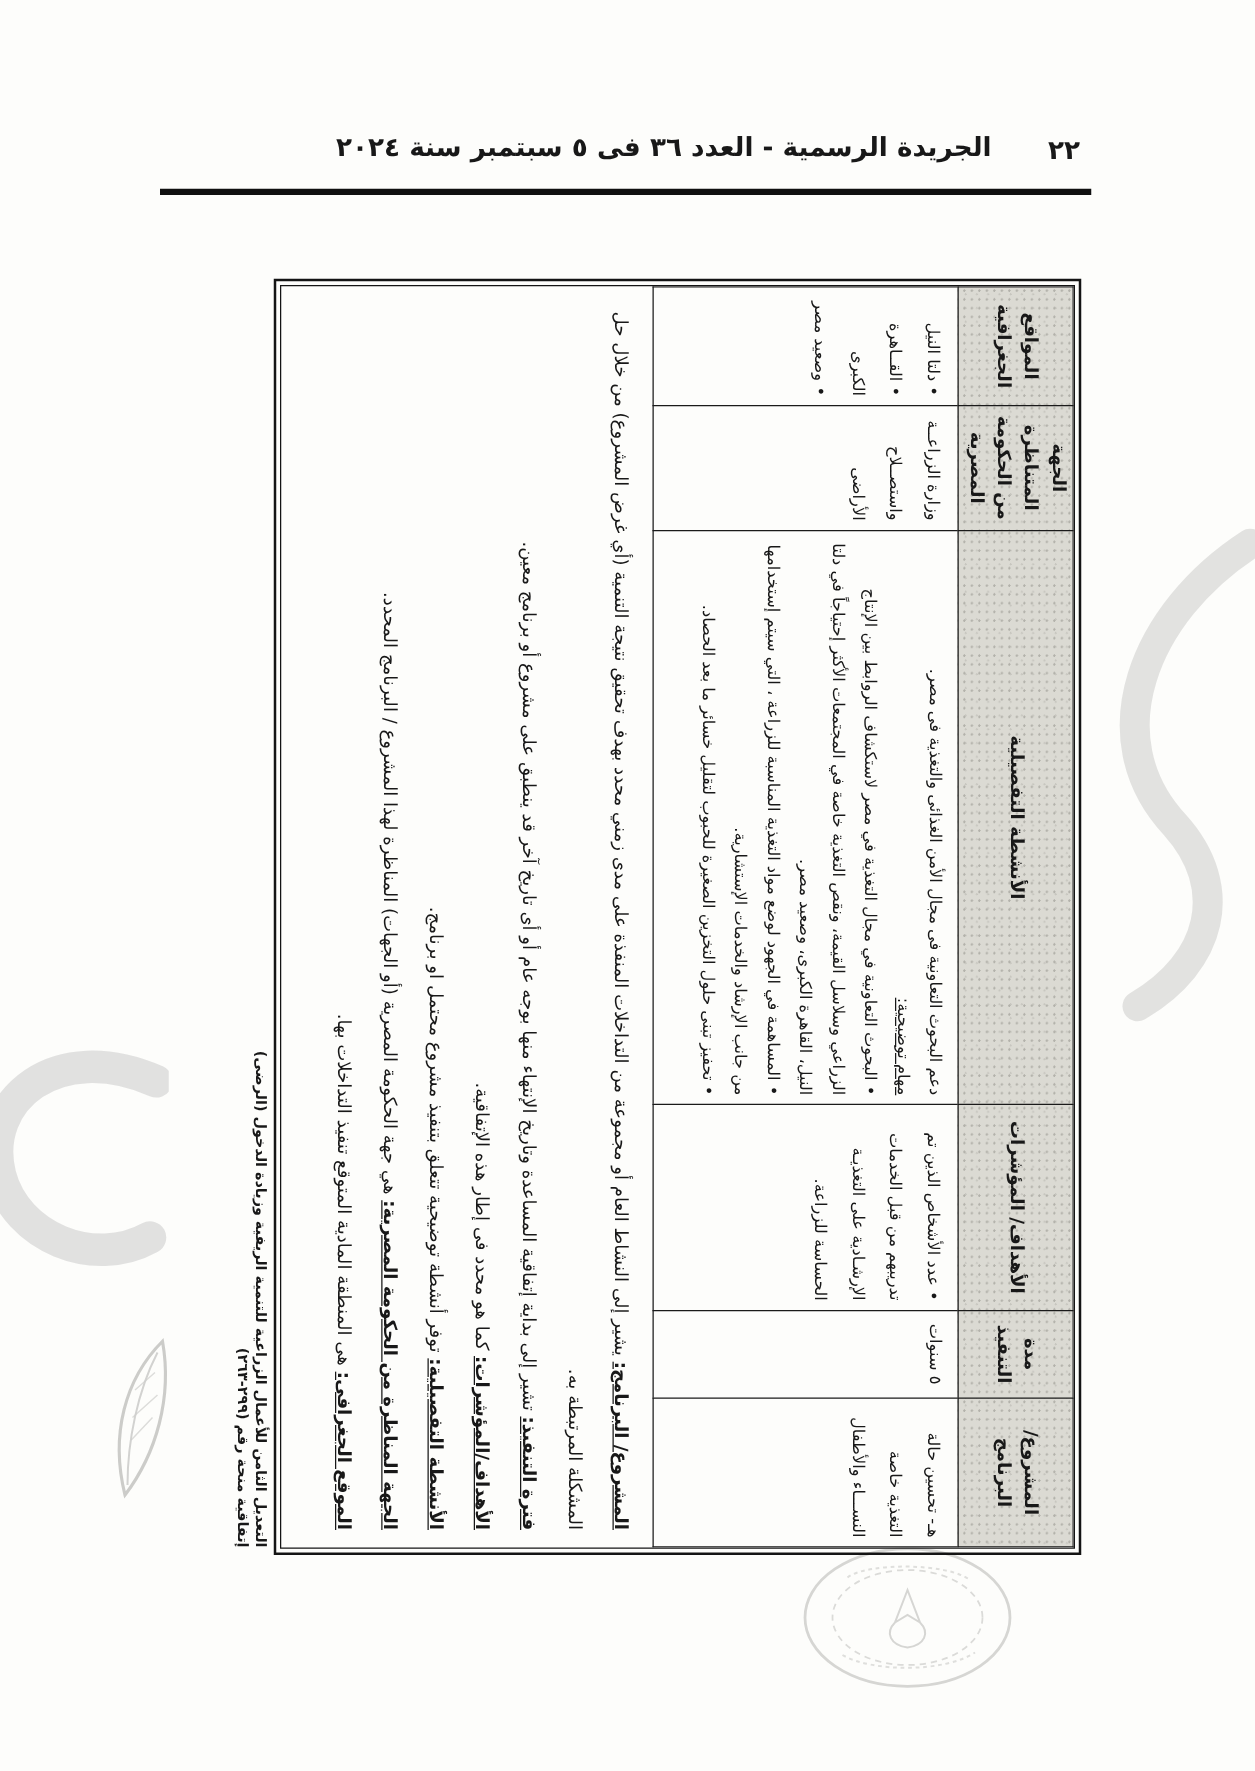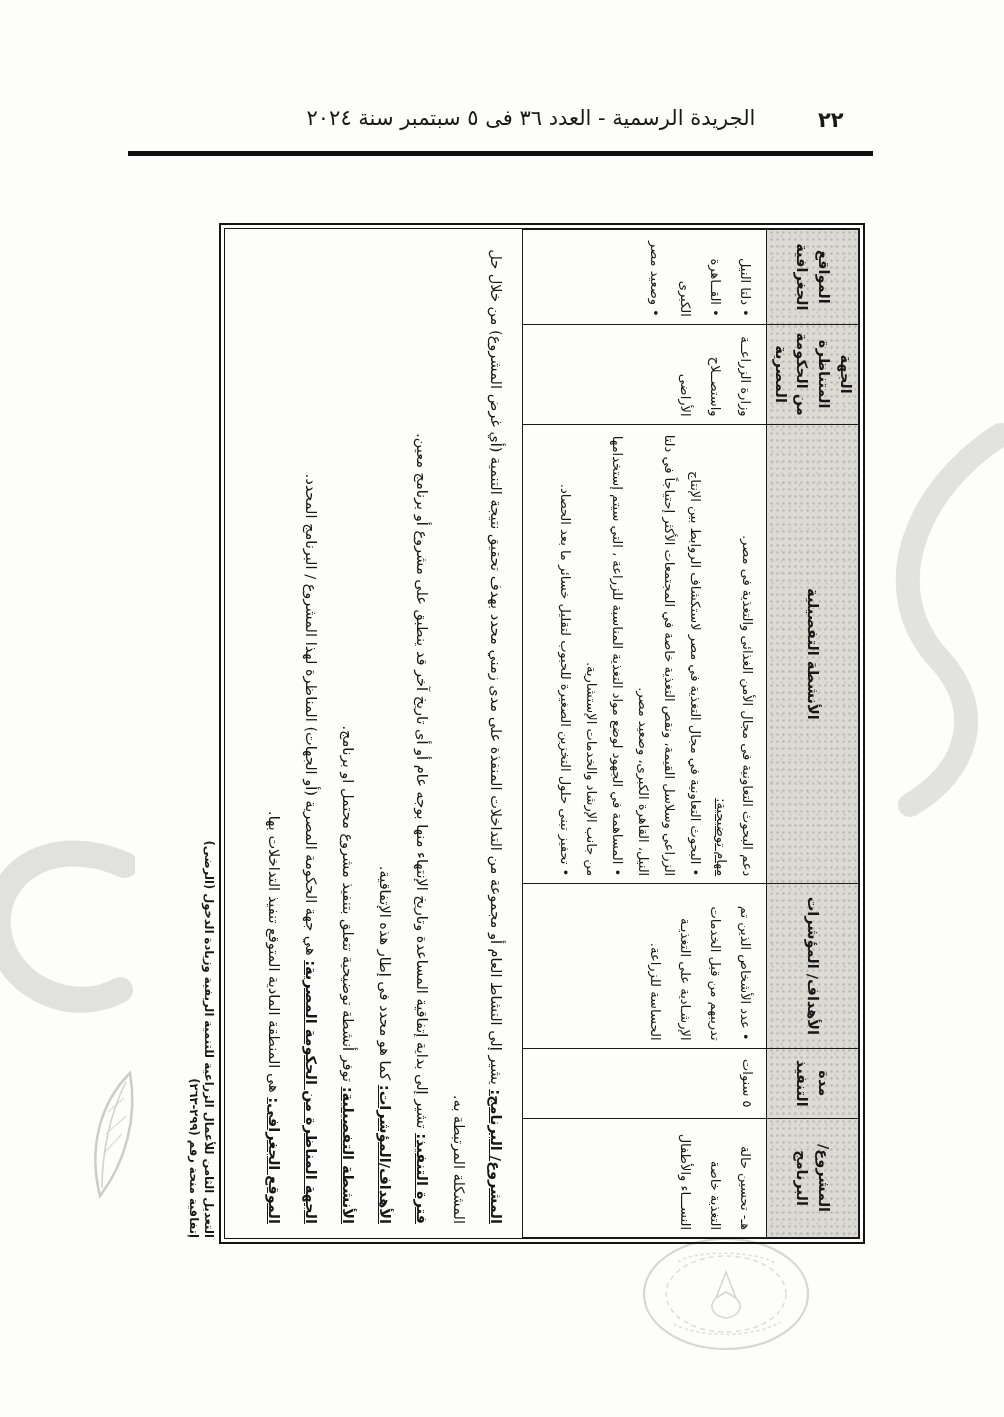--- a/index.html
+++ b/index.html
@@ -6,25 +6,25 @@
   html,body { margin:0; padding:0; }
   body{
     width:1004px; height:1417px; position:relative; overflow:hidden;
     background:#fdfdfb; color:#181818;
     font-family:"DejaVu Sans", sans-serif;
   }
   
   .masthead-title{
     position:absolute; top:106px; left:251px; width:560px;
     text-align:center; direction:rtl;
-    font-size:21px; font-weight:normal; letter-spacing:.2px;
+    font-size:21px; font-weight:bold; letter-spacing:.2px;
   }
   .page-number{
     position:absolute; top:108px; left:818px; width:46px;
-    text-align:left; font-size:21px; font-weight:bold;
+    text-align:right; font-size:21px; font-weight:bold;
   }
   .masthead-rule{
     position:absolute; top:151px; left:128px; width:745px; height:4.5px;
     background:#101010;
   }
   
   .rotated-wrap{
     position:absolute; left:188px; top:221px; width:677px; height:1027px;
   }
   .sheet{

